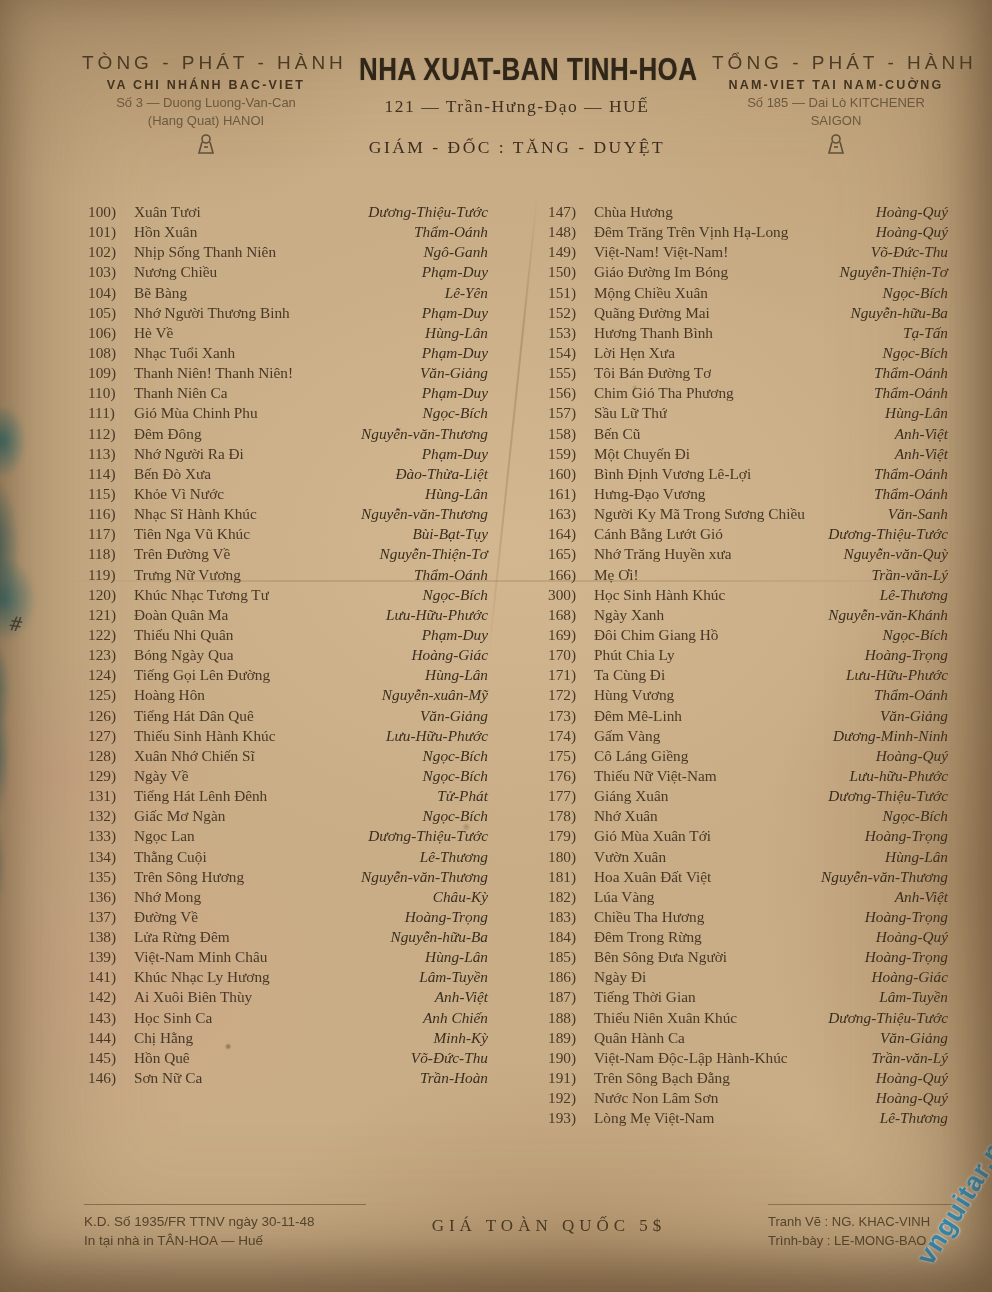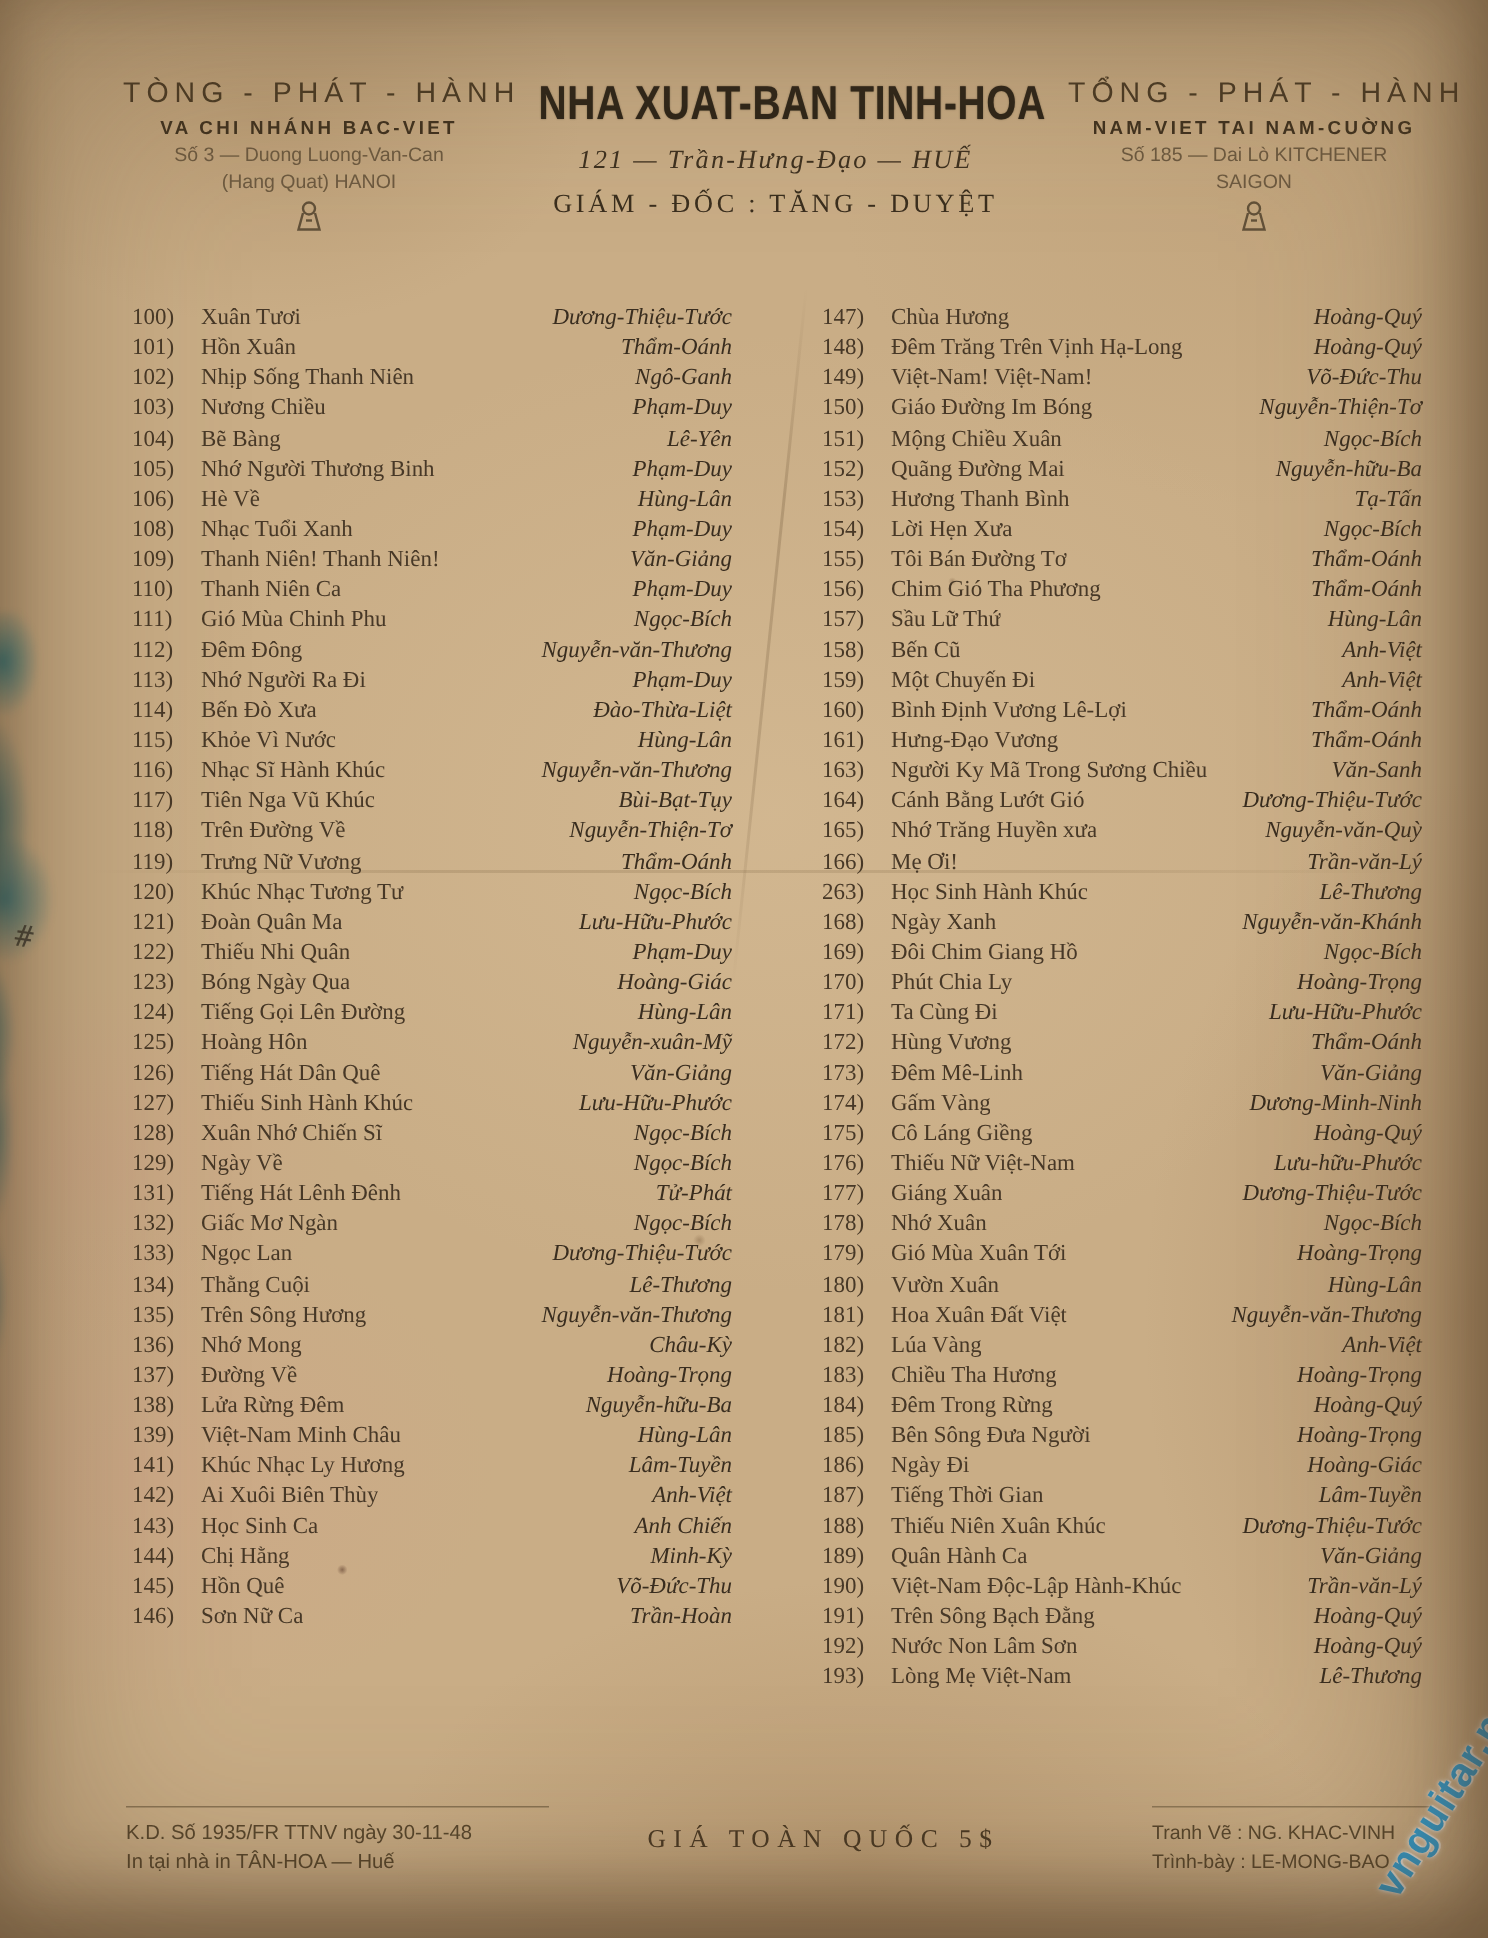--- a/index.html
+++ b/index.html
@@ -34,23 +34,23 @@
   .hdr-line2{font-size:12.5px; font-weight:700; letter-spacing:2.2px; margin-top:4px; color:#40321f; white-space:nowrap;}
   .hdr-line3,.hdr-line4{font-size:13px; color:#6d5a40; margin-top:3px; white-space:nowrap;}
   .stamp{margin-top:4px; display:inline-block; opacity:.8;}
   .hdr-center{left:352px; width:330px; text-align:center; top:54px; position:absolute;}
   .pub-title{
     display:inline-block; font-family:"Liberation Sans", sans-serif; font-weight:800;
     font-size:27px; letter-spacing:.5px; color:#2c2418;
     transform:scale(.96,1.18); transform-origin:center; white-space:nowrap;
     text-shadow:0 0 1px rgba(44,36,24,.6);
   }
-  .pub-address{font-family:"Liberation Serif", serif; font-style:italic; font-size:17.5px;
+  .pub-address{font-family:"Liberation Serif", serif; font-size:17.5px;
     margin-top:11px; letter-spacing:1.5px; color:#3e3120; white-space:nowrap;}
-  .pub-director{font-family:"Liberation Serif", serif; font-size:17.5px; margin-top:8px;
+  .pub-director{font-family:"Liberation Serif", serif; font-size:17.5px; margin-top:20px;
     letter-spacing:2.5px; color:#3a2e1e; white-space:nowrap;}
   
   .list{position:absolute; top:203px; left:88px; width:860px; display:flex; gap:60px;}
   .col{width:408px;}
   .row{display:flex; align-items:baseline; height:20.15px; font-size:15.3px; white-space:nowrap;}
   .no{width:46px; flex:none; color:#473827;}
   .title{color:#473827; margin-right:6px; overflow:hidden;}
   .composer{margin-left:auto; font-style:italic; color:#392d1f;}
   
   .foot{position:absolute; font-family:"Liberation Sans", sans-serif; color:#56452c;}
@@ -452,21 +452,21 @@
           <span class="no">165)</span>
           <span class="title">Nhớ Trăng Huyền xưa</span>
           <span class="composer">Nguyễn-văn-Quỳ</span>
         </div>
         <div class="row">
           <span class="no">166)</span>
           <span class="title">Mẹ Ơi!</span>
           <span class="composer">Trần-văn-Lý</span>
         </div>
         <div class="row">
-          <span class="no">263)</span>
+          <span class="no">300)</span>
           <span class="title">Học Sinh Hành Khúc</span>
           <span class="composer">Lê-Thương</span>
         </div>
         <div class="row">
           <span class="no">168)</span>
           <span class="title">Ngày Xanh</span>
           <span class="composer">Nguyễn-văn-Khánh</span>
         </div>
         <div class="row">
           <span class="no">169)</span>

